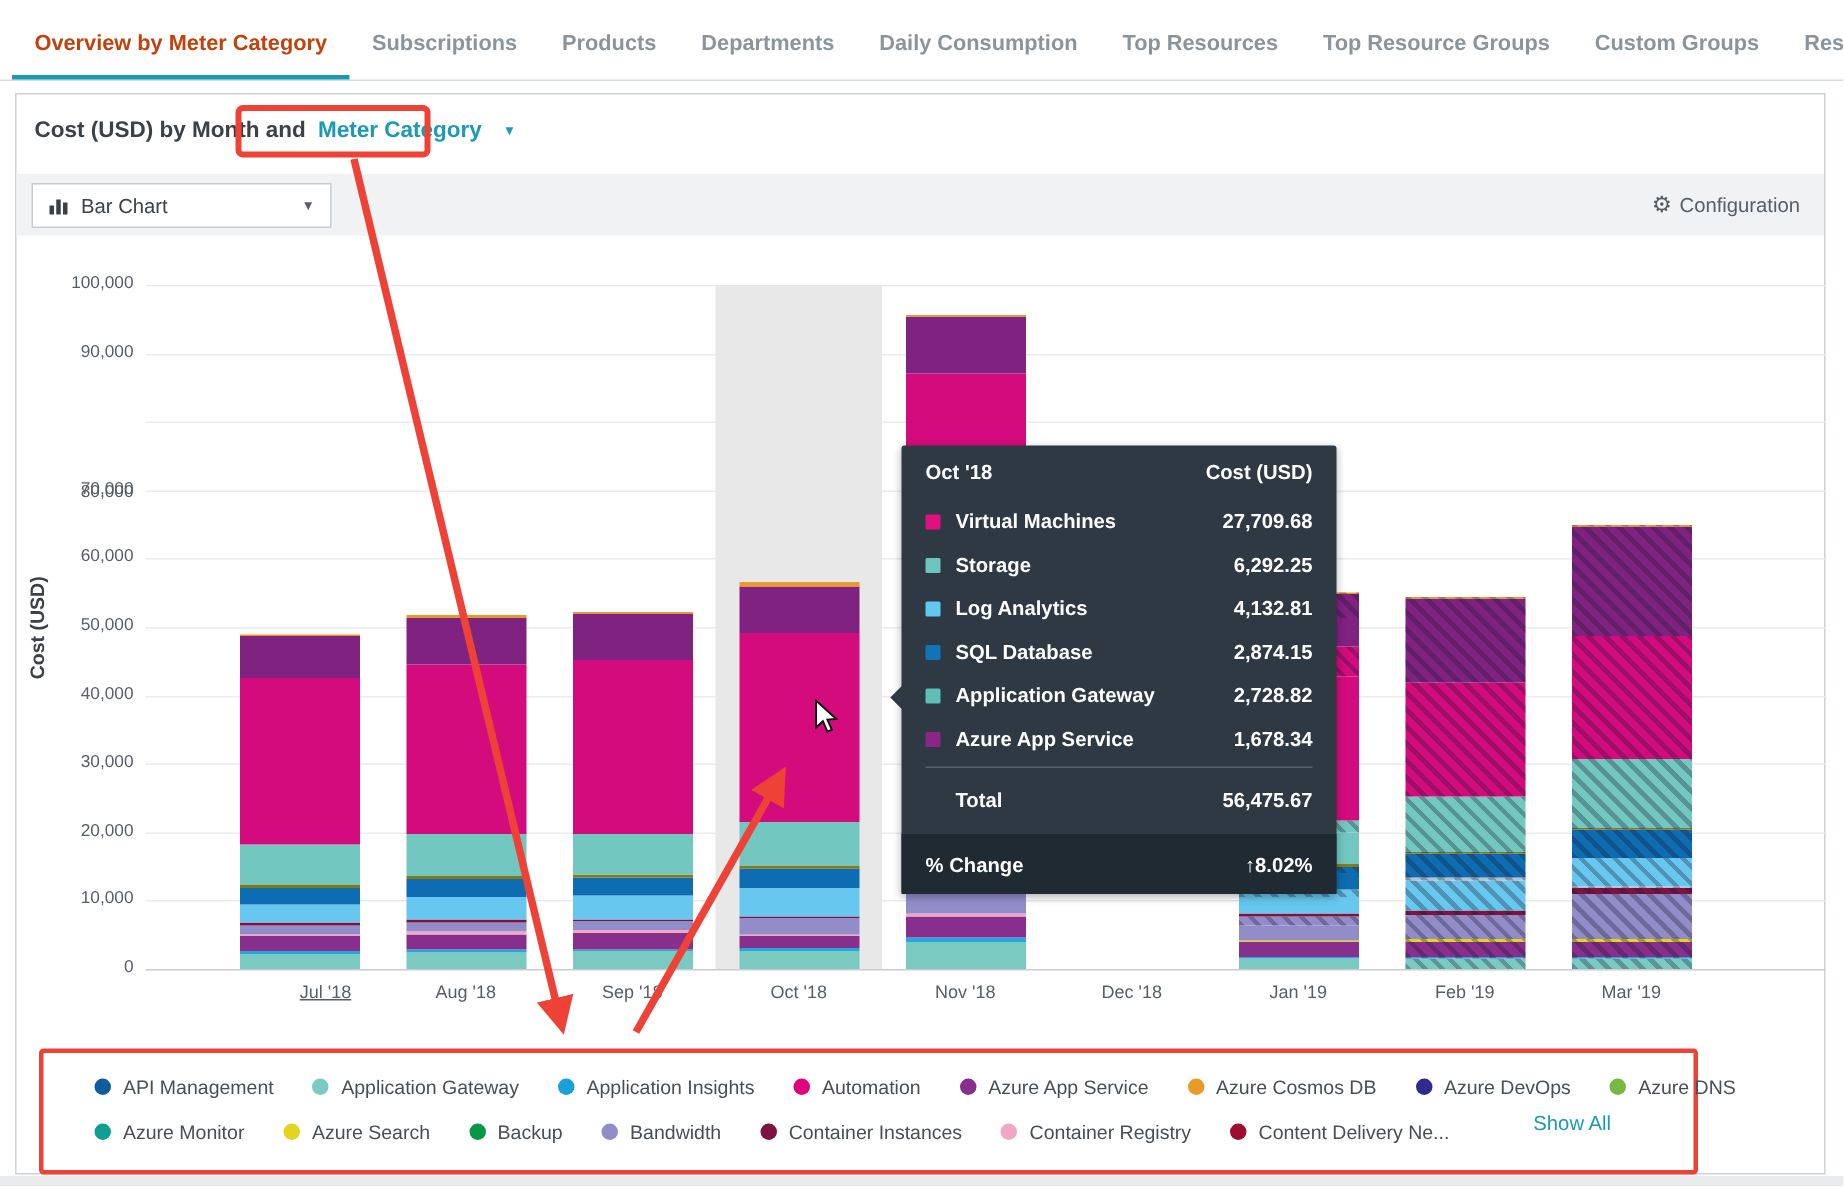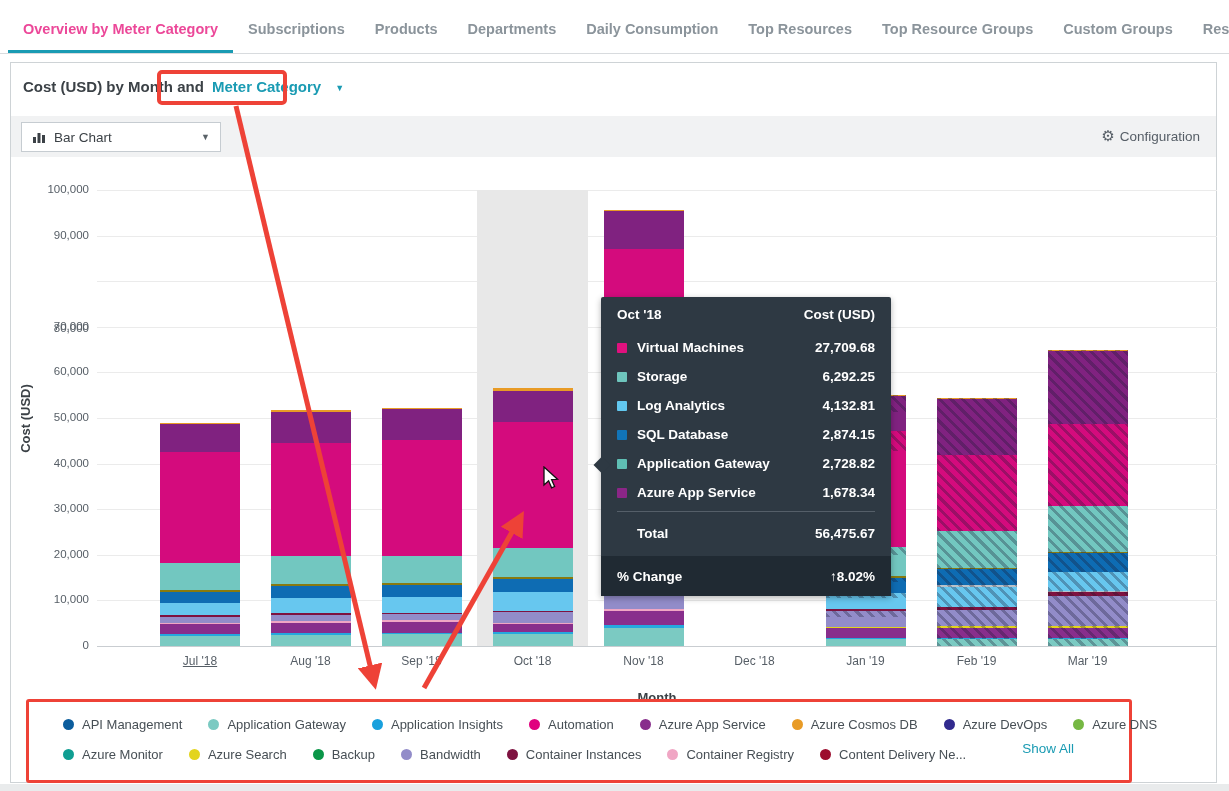--- a/index.html
+++ b/index.html
@@ -2,21 +2,21 @@
 <html><head>
 <meta charset="utf-8">
 <style>
   * { margin:0; padding:0; box-sizing:border-box; }
   html,body { width:1229px; height:791px; background:#fff; font-family:"Liberation Sans",sans-serif; overflow:hidden; }
   #page { position:relative; width:1229px; height:791px; background:#fff; }
 
   
   #tabs { position:absolute; left:0; top:0; width:1229px; height:54px; border-bottom:1px solid #d8dbde; display:flex; align-items:flex-end; padding-left:8px; }
   .tab { font-size:14.5px; font-weight:bold; color:#8b949b; padding:0 15px 16px 15px; cursor:pointer; white-space:nowrap; }
-  .tab.active { color:#ec4899; border-bottom:3px solid #1a9bb3; padding-bottom:13px; }
+  .tab.active { color:#c2410c; border-bottom:3px solid #1a9bb3; padding-bottom:13px; }
 
   
   #card { position:absolute; left:10px; top:62px; width:1207px; height:721px; border:1px solid #ced3d6; background:#fff; }
   #title-row { position:absolute; left:12px; top:15px; font-size:15px; font-weight:bold; color:#3b4146; }
   #group-by { color:#1a9bb3; cursor:pointer; margin-left:4px; }
   #group-by .caret { font-size:9px; margin-left:14px; position:relative; top:-1px; }
 
   #toolbar { position:absolute; left:0; top:53px; width:1205px; height:41px; background:#f1f2f3; }
   #chart-type { position:absolute; left:10px; top:6px; width:200px; height:30px; background:#fff; border:1px solid #c6ccd1; display:flex; align-items:center; padding:0 10px; cursor:pointer; }
   #chart-type .lbl { font-size:13.5px; color:#3b4146; margin-left:8px; flex:1; }
@@ -254,31 +254,30 @@
             <div class="seg hatch" style="bottom: 55.176px; height: 19.152px; background-color: rgb(103, 199, 239);"></div>
             <div class="seg hatch" style="bottom: 74.328px; height: 18.24px; background-color: rgb(14, 108, 179);"></div>
             <div class="seg hatch" style="bottom: 92.568px; height: 1.824px; background-color: rgb(136, 122, 16);"></div>
             <div class="seg hatch" style="bottom: 94.392px; height: 45.144px; background-color: rgb(114, 199, 192);"></div>
             <div class="seg hatch" style="bottom: 139.536px; height: 82.08px; background-color: rgb(212, 11, 125);"></div>
             <div class="seg hatch" style="bottom: 221.616px; height: 72.96px; background-color: rgb(128, 34, 128);"></div>
             <div class="seg hatch" style="bottom: 294.576px; height: 1.368px; background-color: rgb(232, 155, 38);"></div>
           </div>
         </div>
       <div id="xlabels-layer">
-          <div class="xlabel" style="left: 139px; top: 498px; text-decoration: underline;">Jul '18</div>
+          <div class="xlabel" style="left: 156px; top: 498px; text-decoration: underline;">Jul '18</div>
           <div class="xlabel" style="left: 249.5px; top: 498px;">Aug '18</div>
           <div class="xlabel" style="left: 360.5px; top: 498px;">Sep '18</div>
           <div class="xlabel" style="left: 471.5px; top: 498px;">Oct '18</div>
           <div class="xlabel" style="left: 582.5px; top: 498px;">Nov '18</div>
           <div class="xlabel" style="left: 693.5px; top: 498px;">Dec '18</div>
           <div class="xlabel" style="left: 804.5px; top: 498px;">Jan '19</div>
           <div class="xlabel" style="left: 915.5px; top: 498px;">Feb '19</div>
           <div class="xlabel" style="left: 1026.5px; top: 498px;">Mar '19</div>
         </div>
-      <div id="x-title" style="left: 86px; top: 534px; width: 1120px;">Month</div>
 
       <div id="tooltip">
         <div id="tt-pointer"></div>
         <div class="tt-head">
           <span>Oct '18</span>
           <span>Cost (USD)</span>
         </div>
         <div id="tt-rows">
             <div class="tt-row">
               <span class="tt-swatch" style="background: rgb(224, 17, 126);"></span>

